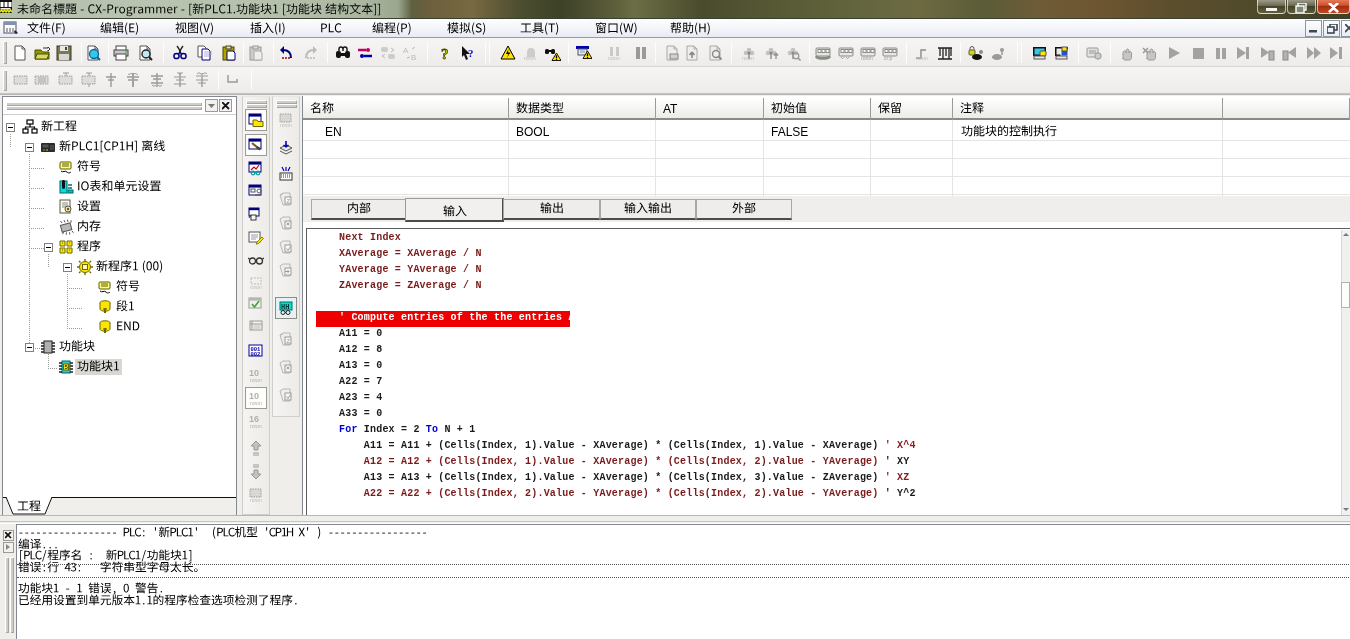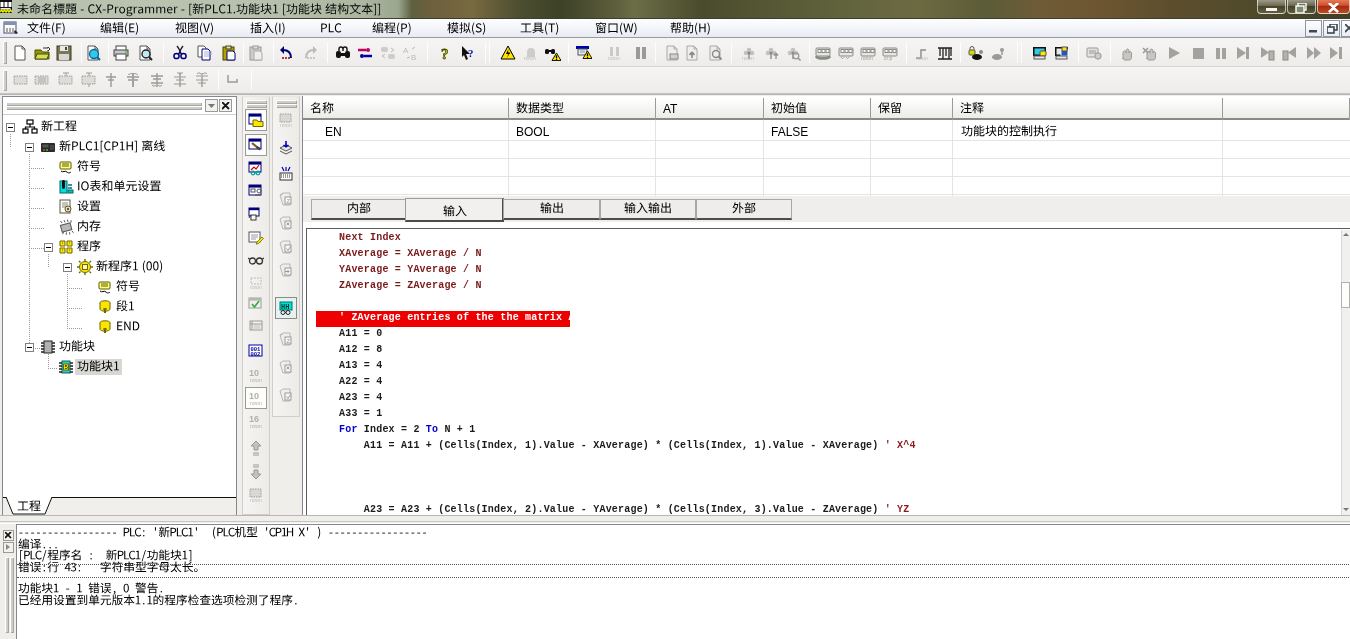--- a/index.html
+++ b/index.html
@@ -1157,30 +1157,32 @@
       <path d="M1 4h6L4 1z" fill="#777"></path>
     </svg>
     <svg class="abs" style="left:1342px;top:507px" width="8" height="6">
       <path d="M1 1h6L4 4z" fill="#777"></path>
     </svg>
     <div class="code" style="top:232px;color:#7b1a1a">Next Index</div>
     <div class="code" style="top:248px;color:#7b1a1a">XAverage = XAverage / N</div>
     <div class="code" style="top:264px;color:#7b1a1a">YAverage = YAverage / N</div>
     <div class="code" style="top:280px;color:#7b1a1a">ZAverage = ZAverage / N</div>
     <div class="abs" style="left:316px;top:311px;width:254px;height:16px;background:#ee0000"></div>
-    <div class="code" style="top:312px;color:#fff">' ZAverage entries of the the matrix A</div>
+    <div class="code" style="top:312px;color:#fff">' Compute entries of the the entries A</div>
     <div class="code" style="top:328px;color:#1a1a1a">A11 = 0</div>
     <div class="code" style="top:344px;color:#1a1a1a">A12 = 8</div>
-    <div class="code" style="top:360px;color:#1a1a1a">A13 = 4</div>
-    <div class="code" style="top:376px;color:#1a1a1a">A22 = 4</div>
+    <div class="code" style="top:360px;color:#1a1a1a">A13 = 0</div>
+    <div class="code" style="top:376px;color:#1a1a1a">A22 = 7</div>
     <div class="code" style="top:392px;color:#1a1a1a">A23 = 4</div>
-    <div class="code" style="top:408px;color:#1a1a1a">A33 = 1</div>
+    <div class="code" style="top:408px;color:#1a1a1a">A33 = 0</div>
     <div class="code" style="top:424px;color:#1a1a1a"><span style="color:#0000d0">For</span> Index = 2 <span style="color:#0000d0">To</span> N + 1</div>
     <div class="code" style="top:440px;color:#1a1a1a">    A11 = A11 + (Cells(Index, 1).Value - XAverage) * (Cells(Index, 1).Value - XAverage) <span style="color:#8b1a1a">' X^4</span></div>
-    <div class="code" style="top:504px;color:#1a1a1a">    A23 = A23 + (Cells(Index, 2).Value - YAverage) * (Cells(Index, 3).Value - ZAverage) <span style="color:#8b1a1a">' YZ</span></div>
+    <div class="code" style="top:456px;color:#7b1a1a">    A12 = A12 + (Cells(Index, 1).Value - XAverage) * (Cells(Index, 2).Value - YAverage) <span style="color:#1a1a1a">' XY</span></div>
+    <div class="code" style="top:472px;color:#1a1a1a">    A13 = A13 + (Cells(Index, 1).Value - XAverage) * (Cells(Index, 3).Value - ZAverage) <span style="color:#8b1a1a">' XZ</span></div>
+    <div class="code" style="top:488px;color:#7b1a1a">    A22 = A22 + (Cells(Index, 2).Value - YAverage) * (Cells(Index, 2).Value - YAverage) <span style="color:#1a1a1a">' Y^2</span></div>
     <div class="abs" style="left:0;top:515px;width:1350px;height:9px;background:#efeeea;border-top:1px solid #b8b6b2;border-bottom:1px solid #fff"></div>
     <div class="abs" style="left:0;top:521px;width:1350px;height:1px;background:#c8c6c2"></div>
     <div class="abs" style="left:0;top:524px;width:1350px;height:115px;background:#efeeea"></div>
     <div class="abs" style="left:3px;top:530px;width:11px;height:11px;border:1px solid #9a9a96;background:#f2f1ef"></div>
     <svg class="abs" style="left:5px;top:532px" width="8" height="8">
       <path d="M0 0l6 6M6 0l-6 6" stroke="#111" stroke-width="1.7"></path>
     </svg>
     <div class="abs" style="left:3px;top:542px;width:11px;height:11px;border:1px solid #9a9a96;background:#f2f1ef"></div>
     <svg class="abs" style="left:6px;top:544px" width="6" height="7">
       <path d="M0 0v6l4-3z" fill="#888"></path>

